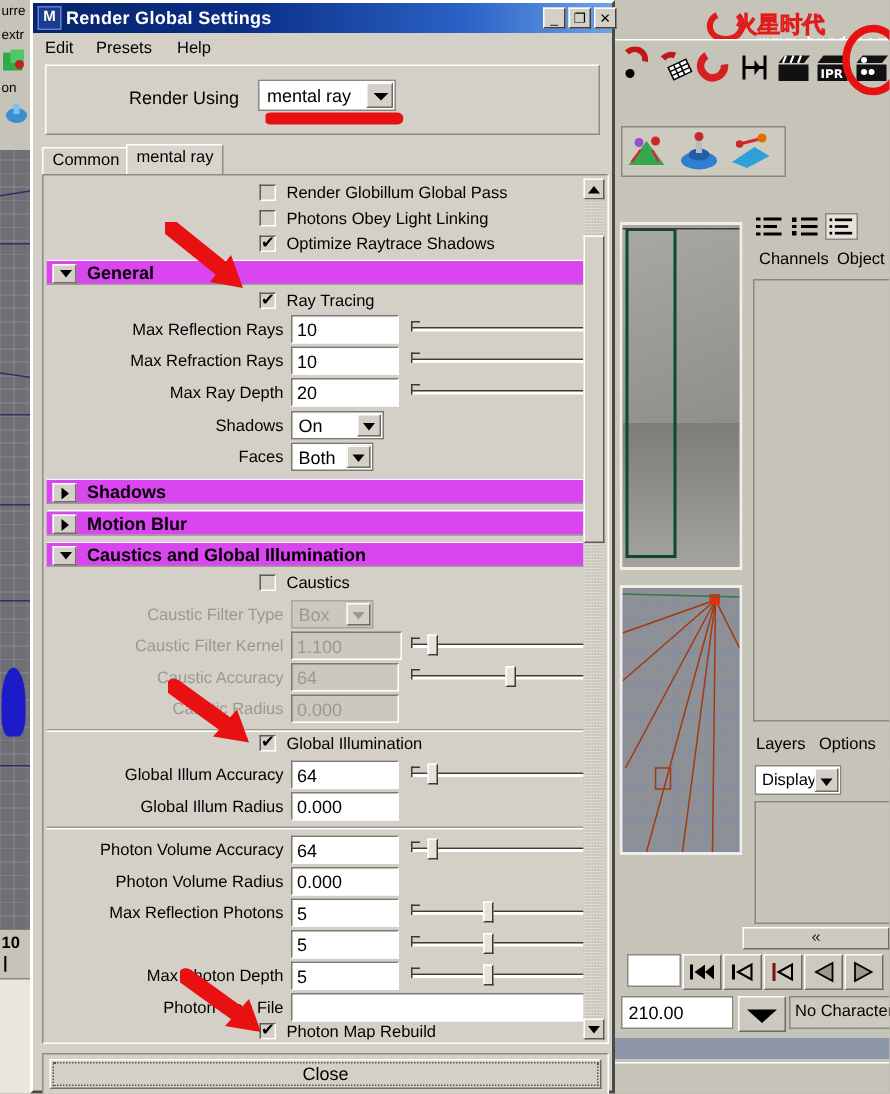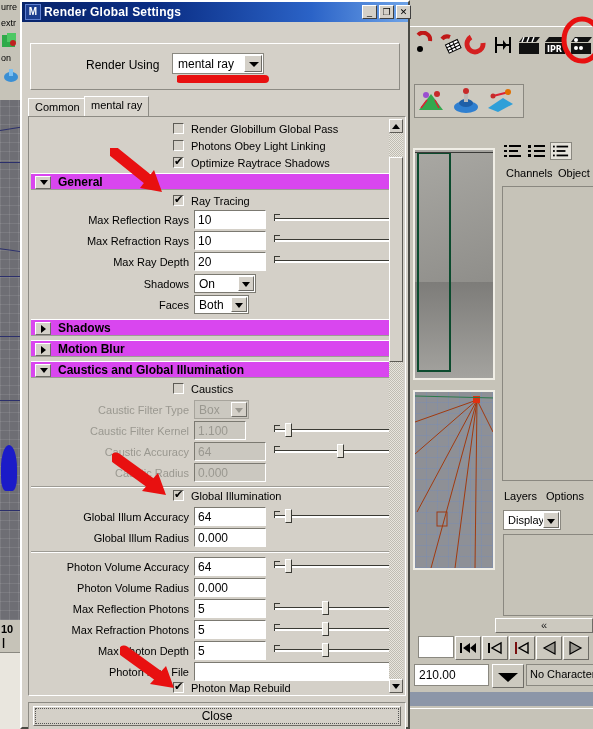--- a/index.html
+++ b/index.html
@@ -237,20 +237,27 @@
     <div class="blue-blob" style="left:1px; top:345px; width:16px; height:46px; border-radius:50% 50% 30% 30%;"></div>
     <div class="lv-line" style="left:-2px; top:410px; width:30px; height:1px;"></div>
   </div>
 
   <div style="position:absolute;left:0;top:620px;width:22px;height:30px;background:#c6c3b8;">
     <span style="position:absolute;left:1px;top:3px;font-size:11px;font-weight:bold;">10</span>
     <span style="position:absolute;left:2px;top:16px;font-size:11px;font-weight:bold;color:#000;">|</span>
   </div>
   <div style="position:absolute;left:0;top:652px;width:22px;height:77px;background:#e9e6de;border-top:1px solid #8a8880;"></div>
 
+  <div class="watermark">
+    <svg width="123" height="30" viewBox="0 0 123 30">
+      <path d="M8 8 C0 12, 2 24, 14 24 C24 24, 28 14, 22 8" stroke="#e01b1b" stroke-width="4" fill="none"></path>
+      <text x="20" y="19" font-family="DejaVu Sans" font-size="15" font-weight="bold" fill="#fff" stroke="#e01b1b" stroke-width="0.6">火星时代</text>
+      <text x="36" y="27" font-family="DejaVu Sans" font-size="7" font-weight="bold" fill="#fff">w w w . h x s d . c o m</text>
+    </svg>
+  </div>
 
   <div class="top-toolbar">
     <div class="tb-icon" style="left:2px;">
       <svg width="26" height="28" viewBox="0 0 26 28">
           <path d="M6 4 A7 7 0 0 1 18 10" stroke="#c01818" stroke-width="4" fill="none"></path>
           <circle cx="8" cy="18" r="3" fill="#000"></circle>
         </svg>
     </div>
     <div class="tb-icon" style="left:28px;">
       <svg width="26" height="28" viewBox="0 0 26 28">
@@ -467,20 +474,25 @@
   <div class="dlg">
 
     <div class="titlebar">
       <div class="title-ico">M</div>
       <div class="title-text">Render Global Settings</div>
       <div class="wbtn" style="left:340px;">_</div>
       <div class="wbtn" style="left:357px;">❐</div>
       <div class="wbtn" style="left:374px;">✕</div>
     </div>
 
+    <div class="menubar">
+      <div class="menu-item" style="left:4px;">Edit</div>
+      <div class="menu-item" style="left:38px;">Presets</div>
+      <div class="menu-item" style="left:92px;">Help</div>
+    </div>
 
     <div class="renderusing-box">
       <div class="ru-label">Render Using</div>
       <div class="ru-combo">
         <span class="val">mental ray</span>
         <div class="ru-arrow">
           <i style="position:absolute;left:4px;top:6px;border-left:5px solid transparent;border-right:5px solid transparent;border-top:5px solid #000;"></i>
         </div>
       </div>
       <div class="ann" style="left:146px; top:30px;">
@@ -590,21 +602,21 @@
 
         <div class="row-label dim" style="left:20px; top:285px; width:138px;">Caustic Filter Type</div>
         <div class="combo dim" style="left:163px; top:281px; width:55px;">
           <span class="cv">Box</span>
           <div class="ca">
               <i></i>
             </div>
         </div>
 
         <div class="row-label dim" style="left:20px; top:306px; width:138px;">Caustic Filter Kernel</div>
-        <div class="tfield dim" style="left:163px; top:302px; width:52px;">
+        <div class="tfield dim" style="left:163px; top:302px; width:74px;">
           <span>1.100</span>
         </div>
         <div class="slider" style="left:243px; top:303px; width:125px;">
           <div class="sl-leftcap"></div>
             <div class="sl-track"></div>
             <div class="sl-thumb" style="left:11px;"></div>
         </div>
 
         <div class="row-label dim" style="left:20px; top:327px; width:138px;">Caustic Accuracy</div>
         <div class="tfield dim" style="left:163px; top:323px; width:72px;">
@@ -661,21 +673,20 @@
         <div class="row-label" style="left:10px; top:484px; width:148px;">Max Reflection Photons</div>
         <div class="tfield" style="left:163px; top:480px; width:72px;">
           <span>5</span>
         </div>
         <div class="slider" style="left:243px; top:481px; width:125px;">
           <div class="sl-leftcap"></div>
             <div class="sl-track"></div>
             <div class="sl-thumb" style="left:48px;"></div>
         </div>
 
-        <div class="row-label" style="left:10px; top:505px; width:148px;">Max Refraction Photons</div>
         <div class="tfield" style="left:163px; top:501px; width:72px;">
           <span>5</span>
         </div>
         <div class="slider" style="left:243px; top:502px; width:125px;">
           <div class="sl-leftcap"></div>
             <div class="sl-track"></div>
             <div class="sl-thumb" style="left:48px;"></div>
         </div>
 
         <div class="row-label" style="left:10px; top:526px; width:148px;">Max Photon Depth</div>

